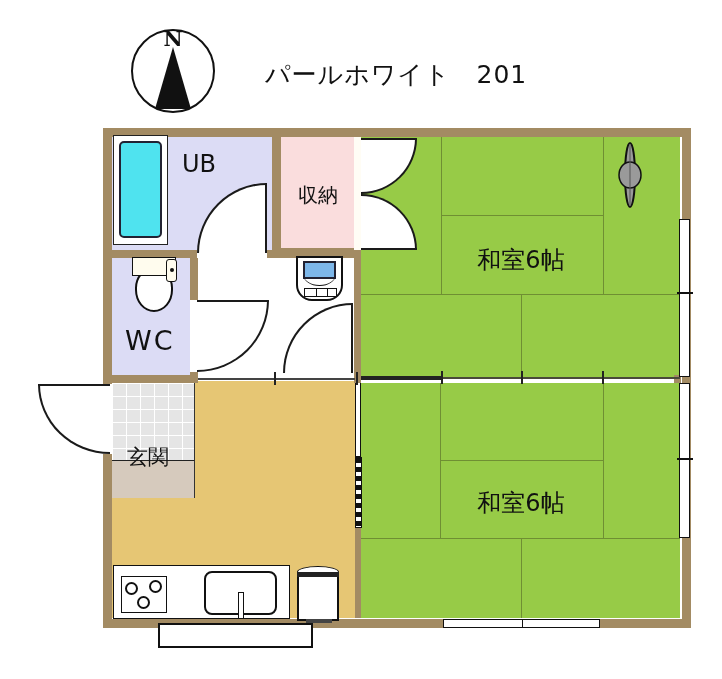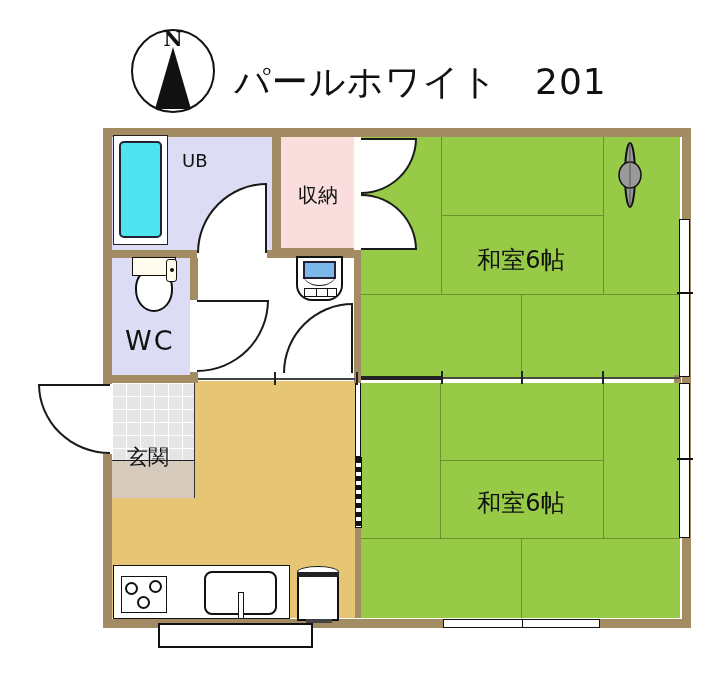--- a/index.html
+++ b/index.html
@@ -3,21 +3,21 @@
 <meta charset="utf-8">
 <style>
   html,body{margin:0;padding:0;background:#fff;}
   body{font-family:"DejaVu Sans","Liberation Sans",sans-serif;}
   .canvas{position:relative;width:722px;height:679px;background:#fff;overflow:hidden;}
   .abs{position:absolute;box-sizing:border-box;}
   
   .compass-circle{left:131px;top:29px;width:84px;height:84px;border:2px solid #111;border-radius:50%;background:#fff;}
   .compass-n{left:173px;top:26px;transform:translateX(-50%);font-family:"DejaVu Serif","Liberation Serif",serif;font-weight:bold;font-size:21px;color:#111;z-index:5;}
   .compass-needle{left:155px;top:47px;width:0;height:0;border-left:18px solid transparent;border-right:18px solid transparent;border-bottom:62px solid #111;}
-  .page-title{left:234px;top:58px;font-size:36px;color:#111;letter-spacing:1px;white-space:nowrap;}
+  .page-title{left:265px;top:58px;font-size:25px;color:#111;letter-spacing:1px;white-space:nowrap;}
   
   .outer-wall{left:103px;top:128px;width:588px;height:500px;border:9px solid var(--wall);background:#fff;}
   .wallpiece{background:var(--wall);}
   
   .ub-floor{left:112px;top:137px;width:160px;height:113px;background:var(--bath-lavender);}
   .closet-floor{left:281px;top:137px;width:73px;height:111px;background:var(--closet-pink);}
   .wc-floor{left:112px;top:258px;width:78px;height:117px;background:var(--bath-lavender);}
   .hall-floor{left:198px;top:258px;width:157px;height:120px;background:#fff;}
   .genkan-tile{left:112px;top:383px;width:83px;height:77px;background-color:var(--tile-gray);
      background-image:linear-gradient(#fff 1px,transparent 1px),linear-gradient(90deg,#fff 1px,transparent 1px);
@@ -84,21 +84,21 @@
   .burner{width:13px;height:13px;border:2px solid #111;border-radius:50%;background:#fff;}
   .sink{left:204px;top:571px;width:73px;height:44px;background:#fff;border:2px solid #111;border-radius:8px;}
   .faucet{left:238px;top:592px;width:6px;height:27px;background:#fff;border:1px solid #111;}
   .cyl-top{left:297px;top:566px;width:42px;height:12px;background:#fff;border:1px solid #111;border-radius:50%;}
   .cyl-band{left:297px;top:572px;width:42px;height:5px;background:#222;}
   .cyl-body{left:297px;top:577px;width:42px;height:44px;background:#fff;border:2px solid #111;border-top:none;}
   .cyl-base{left:306px;top:619px;width:26px;height:4px;background:#444;}
   .ac-unit{left:617px;top:140px;width:26px;height:70px;}
   
   .label{color:#111;white-space:nowrap;}
-  .ub-label{left:182px;top:150px;font-size:18px;}
+  .ub-label{left:182px;top:150px;font-size:24px;}
   .closet-label{left:318px;top:182px;transform:translateX(-50%);font-size:20px;}
   .wc-label{left:125px;top:325px;font-size:27px;letter-spacing:2px;}
   .genkan-label{left:127px;top:405px;font-size:21px;margin-top:38px;}
   .tatami-top-label{left:521px;top:244px;transform:translateX(-50%);font-size:24px;}
   .tatami-bottom-label{left:521px;top:487px;transform:translateX(-50%);font-size:24px;}
 </style>
 </head>
 <body>
 
 <div class="canvas">

